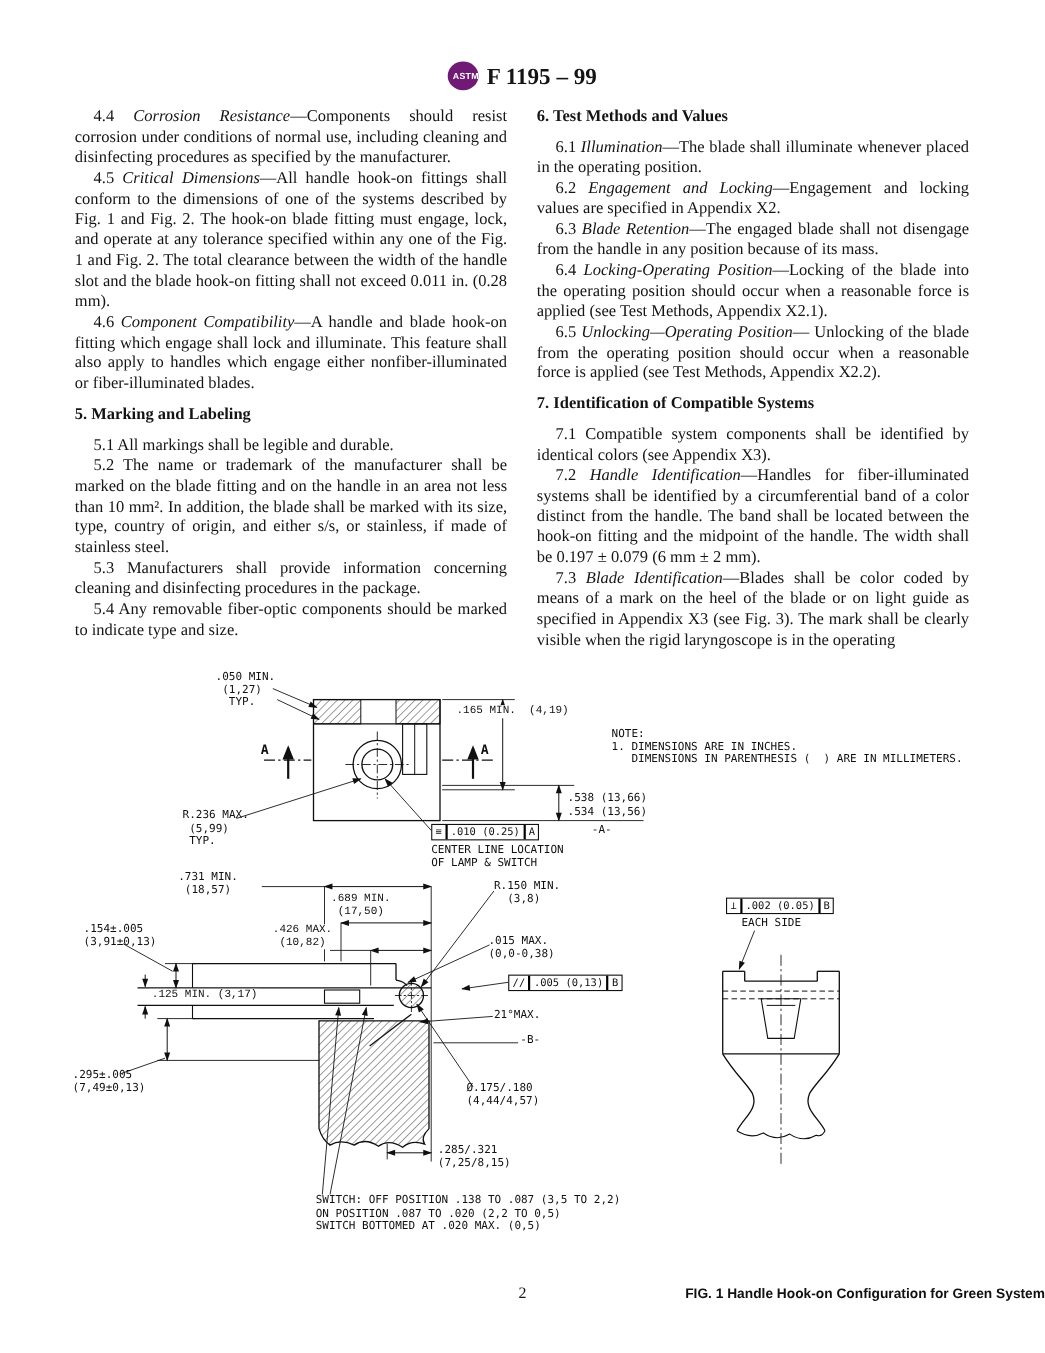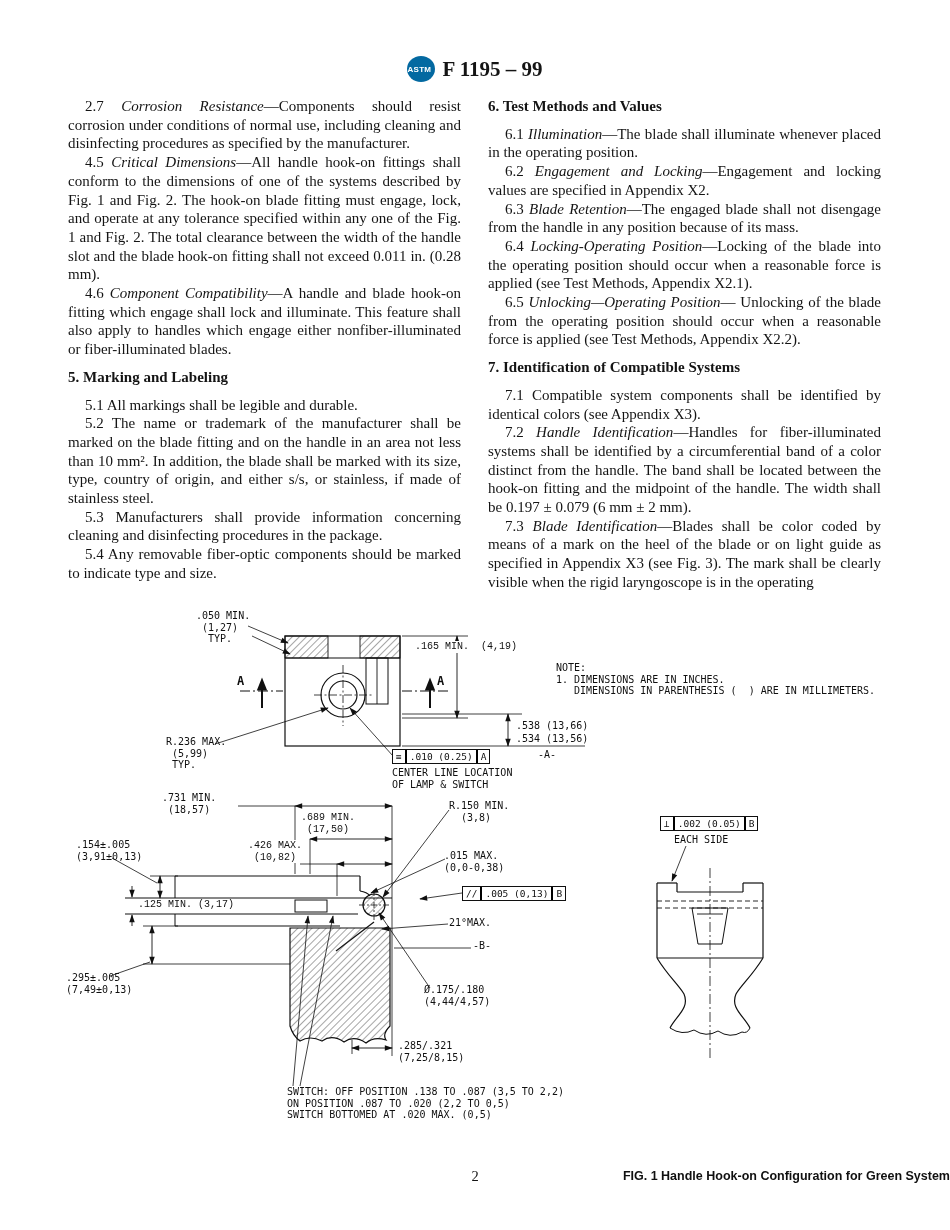--- a/index.html
+++ b/index.html
@@ -3,22 +3,22 @@
 <meta charset="utf-8">
 <style>
   * { box-sizing: border-box; }
   html, body { margin:0; padding:0; background:#9a9a9a; }
   .page { position:relative; width:950px; height:1230px; margin:0 auto; background:#ffffff;
           font-family:"Liberation Serif", serif; color:#141414; overflow:hidden; }
 
   
   .header { position:absolute; top:56px; left:0; width:100%; display:flex; justify-content:center;
             align-items:center; gap:7px; }
-  .logo { width:28px; height:26px; background:#0369a1; border-radius:50%; color:#fff; display:flex;
-          align-items:center; justify-content:flex-start; font-family:"Liberation Sans", sans-serif;
+  .logo { width:28px; height:26px; background:#701a75; border-radius:50%; color:#fff; display:flex;
+          align-items:center; justify-content:flex-end; font-family:"Liberation Sans", sans-serif;
           font-size:8px; font-weight:bold; letter-spacing:.3px; }
   .doc-title { font-size:21px; font-weight:bold; }
 
   
   .columns { position:absolute; top:97px; left:68px; width:813px; display:flex; gap:27px; }
   .col { width:393px; font-size:15px; line-height:18.7px; text-align:justify; }
   .para { margin:0; text-indent:17px; }
   .para .lead { font-style:italic; }
   .sec-heading { font-weight:bold; font-size:15px; margin:9px 0; text-indent:0; }
   .col > :first-child { margin-top:0; }
@@ -45,21 +45,21 @@
 
   <div class="header">
     <div class="logo">
       <span>ASTM</span>
     </div>
     <div class="doc-title">F 1195 – 99</div>
   </div>
 
   <div class="columns">
     <div class="col">
-      <p class="para"><span>2.7 </span><i class="lead">Corrosion Resistance</i><span>—Components should resist corrosion under conditions of normal use, including cleaning and disinfecting procedures as specified by the manufacturer.</span></p>
+      <p class="para"><span>4.4 </span><i class="lead">Corrosion Resistance</i><span>—Components should resist corrosion under conditions of normal use, including cleaning and disinfecting procedures as specified by the manufacturer.</span></p>
       <p class="para"><span>4.5 </span><i class="lead">Critical Dimensions</i><span>—All handle hook-on fittings shall conform to the dimensions of one of the systems described by Fig. 1 and Fig. 2. The hook-on blade fitting must engage, lock, and operate at any tolerance specified within any one of the Fig. 1 and Fig. 2. The total clearance between the width of the handle slot and the blade hook-on fitting shall not exceed 0.011 in. (0.28 mm).</span></p>
       <p class="para"><span>4.6 </span><i class="lead">Component Compatibility</i><span>—A handle and blade hook-on fitting which engage shall lock and illuminate. This feature shall also apply to handles which engage either nonfiber-illuminated or fiber-illuminated blades.</span></p>
       <h2 class="sec-heading">5. Marking and Labeling</h2>
       <p class="para"><span>5.1 </span><span>All markings shall be legible and durable.</span></p>
       <p class="para"><span>5.2 </span><span>The name or trademark of the manufacturer shall be marked on the blade fitting and on the handle in an area not less than 10 mm². In addition, the blade shall be marked with its size, type, country of origin, and either s/s, or stainless, if made of stainless steel.</span></p>
       <p class="para"><span>5.3 </span><span>Manufacturers shall provide information concerning cleaning and disinfecting procedures in the package.</span></p>
       <p class="para"><span>5.4 </span><span>Any removable fiber-optic components should be marked to indicate type and size.</span></p>
     </div>
     <div class="col">
       <h2 class="sec-heading">6. Test Methods and Values</h2>

